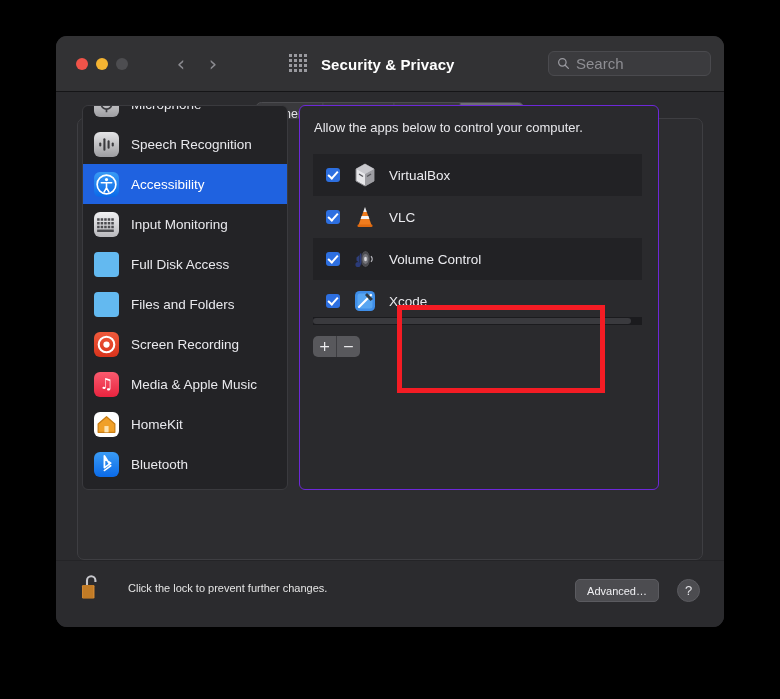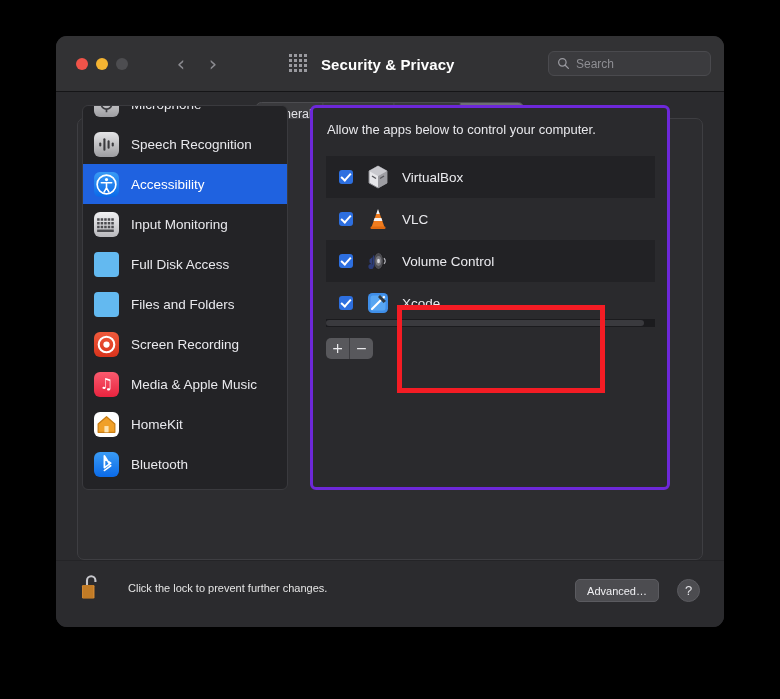--- a/index.html
+++ b/index.html
@@ -74,21 +74,21 @@
   #search-icon {
     position: absolute; left: 8px; top: 5px;
     width: 13px; height: 13px;
   }
   #search-input {
     position: absolute; left: 27px; top: 0;
     width: 128px; height: 23px;
     background: transparent; border: none; outline: none;
     color: #d8d8dc;
     font-family: "Liberation Sans", sans-serif;
-    font-size: 12px;
+    font-size: 15px;
   }
   #search-input::placeholder { color: #8e8e93; }
 
   
   #tabbar {
     position: absolute; left: 0; top: 56px;
     width: 668px; height: 46px;
   }
   #tabs {
     position: absolute; left: 50%; top: 10px;
@@ -166,24 +166,24 @@
   .glyph {
     position: absolute; left: 0; top: 0;
     width: 100%; height: 100%;
     display: flex; align-items: center; justify-content: center;
     font-size: 15px; line-height: 1;
     font-family: "DejaVu Sans", sans-serif;
   }
 
   
   #right-box {
-    position: absolute; left: 254px; top: 69px;
+    position: absolute; left: 243px; top: 69px;
     width: 360px; height: 385px;
     background: #2a2a2d;
-    border: 3px solid #6d28d9;
+    border: 1px solid #6d28d9;
     border-radius: 6px;
   }
   #allow-text {
     position: absolute; left: 14px; top: 14px;
     font-size: 13px; color: #e8e8ec;
   }
   #app-list {
     position: absolute; left: 13px; top: 48px;
     width: 329px; height: 163px;
     background: #222225;

